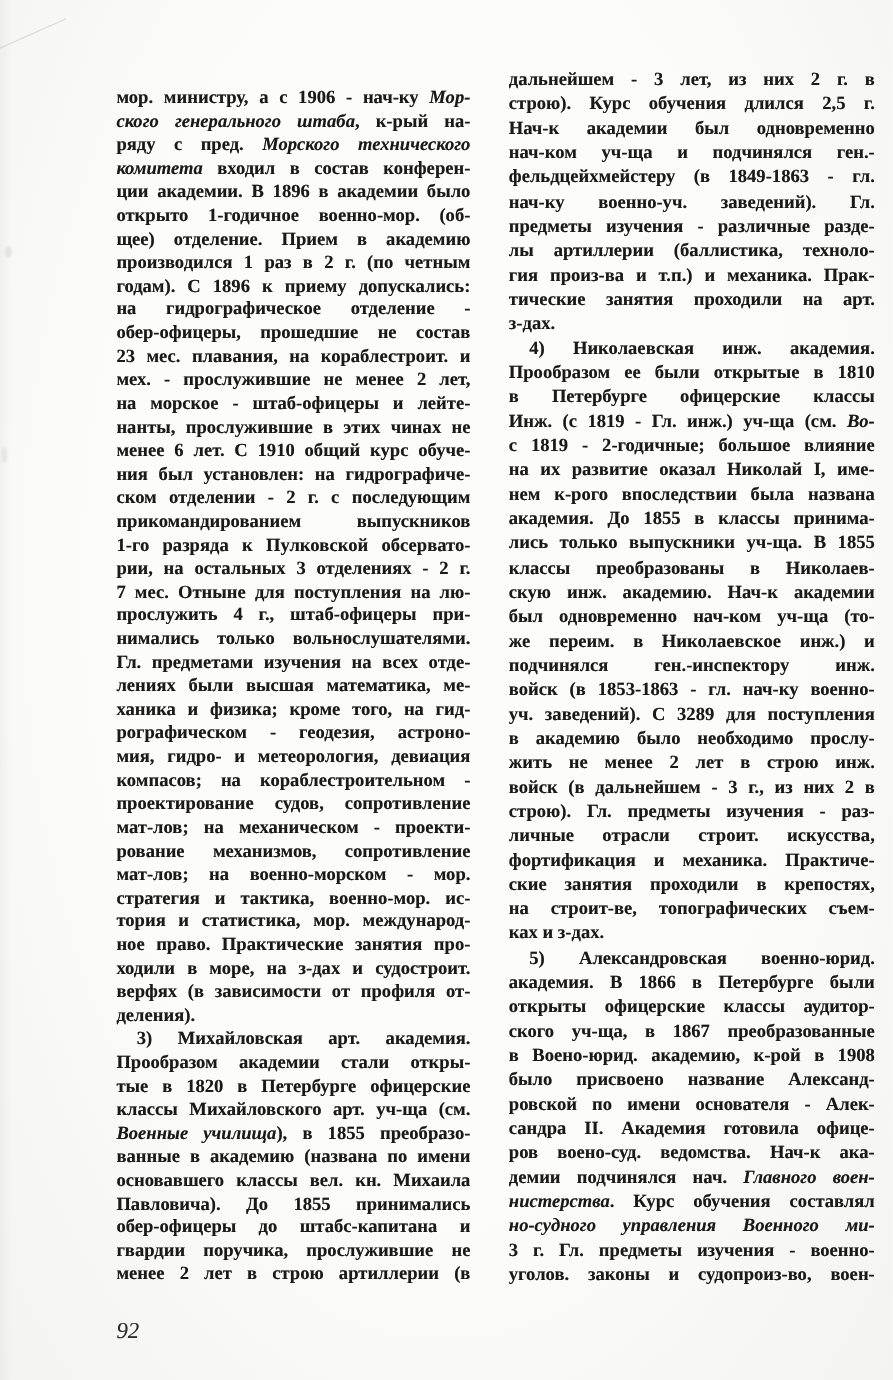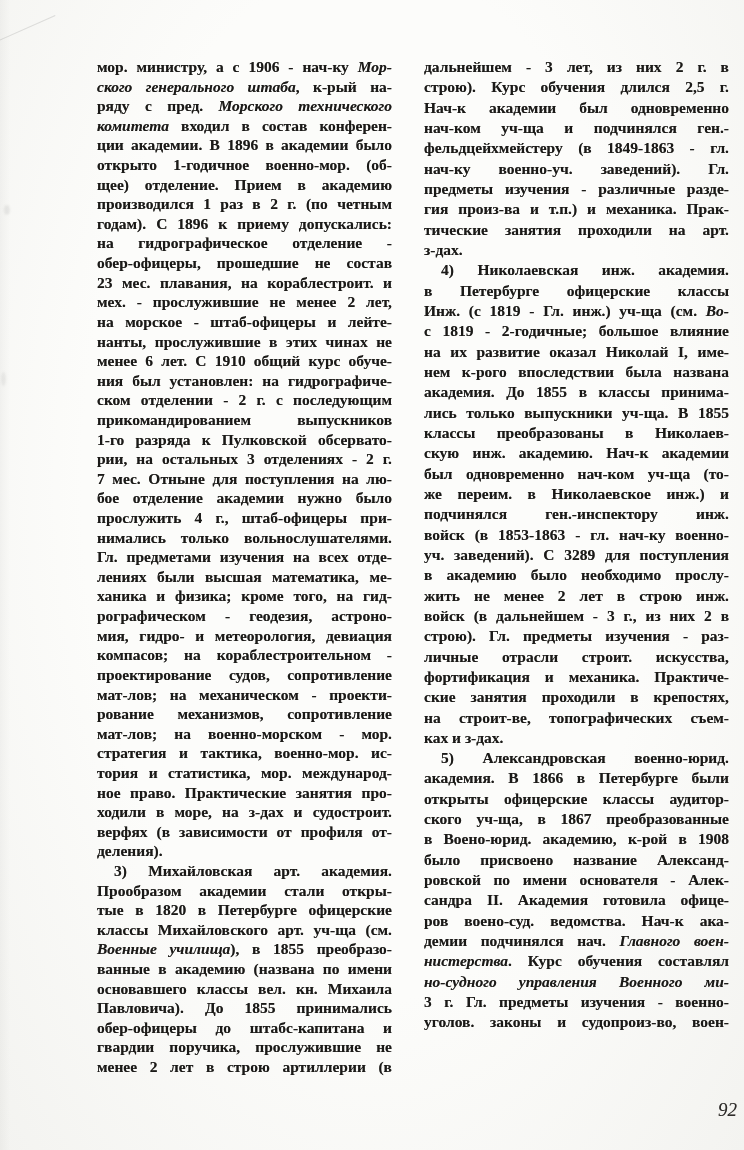--- a/index.html
+++ b/index.html
@@ -11,39 +11,39 @@
     font-family: "Liberation Serif", "DejaVu Serif", serif;
   }
   .page { position: absolute; inset: 0; }
   .col {
     position: absolute;
     top: 57px;
     color: #1b1a18;
     font-weight: 700;
     font-size: 15.5px;
   }
-  .col-left  { left: 97px;  width: 295px; }
+  .col-left  { left: 97px;  width: 295px; margin-top: 15px; }
   .col-right { left: 424px; width: 305px; }
   .line {
     height: 19.62px;
     line-height: 19.62px;
     text-align: justify;
     text-align-last: justify;
     white-space: nowrap;
     text-shadow: 0 0 0.5px rgba(40,38,35,0.55);
   }
   .col-right .line { height: 20.34px; line-height: 20.34px; }
   .line.end { text-align-last: left; }
   .line.indent { padding-left: 17px; }
   .line i { font-style: italic; }
   .page-number {
     position: absolute;
     left: 97px; width: 640px;
     top: 1099px;
-    text-align: right;
+    text-align: left;
     font-style: italic;
     font-size: 19px;
     color: #2e2c2a;
     text-shadow: 0 0 0.5px rgba(40,38,35,0.4);
   }
   
   .artifact { position: absolute; pointer-events: none; }
   .artifact-corner-line {
     left: -6px; top: 28px; width: 64px; height: 0;
     border-top: 1px solid rgba(60,60,60,0.14);
@@ -83,21 +83,20 @@
       <div class="line">мех. - прослужившие не менее 2 лет,</div>
       <div class="line">на морское - штаб-офицеры и лейте-</div>
       <div class="line">нанты, прослужившие в этих чинах не</div>
       <div class="line">менее 6 лет. С 1910 общий курс обуче-</div>
       <div class="line">ния был установлен: на гидрографиче-</div>
       <div class="line">ском отделении - 2 г. с последующим</div>
       <div class="line">прикомандированием выпускников</div>
       <div class="line">1-го разряда к Пулковской обсервато-</div>
       <div class="line">рии, на остальных 3 отделениях - 2 г.</div>
       <div class="line">7 мес. Отныне для поступления на лю-</div>
-      <div class="line">бое отделение академии нужно было</div>
       <div class="line">прослужить 4 г., штаб-офицеры при-</div>
       <div class="line">нимались только вольнослушателями.</div>
       <div class="line">Гл. предметами изучения на всех отде-</div>
       <div class="line">лениях были высшая математика, ме-</div>
       <div class="line">ханика и физика; кроме того, на гид-</div>
       <div class="line">рографическом - геодезия, астроно-</div>
       <div class="line">мия, гидро- и метеорология, девиация</div>
       <div class="line">компасов; на кораблестроительном -</div>
       <div class="line">проектирование судов, сопротивление</div>
       <div class="line">мат-лов; на механическом - проекти-</div>
@@ -123,24 +122,26 @@
     </div>
 
   <div class="col col-right">
       <div class="line">дальнейшем - 3 лет, из них 2 г. в</div>
       <div class="line">строю). Курс обучения длился 2,5 г.</div>
       <div class="line">Нач-к академии был одновременно</div>
       <div class="line">нач-ком уч-ща и подчинялся ген.-</div>
       <div class="line">фельдцейхмейстеру (в 1849-1863 - гл.</div>
       <div class="line">нач-ку военно-уч. заведений). Гл.</div>
       <div class="line">предметы изучения - различные разде-</div>
+      <div class="line">лы артиллерии (баллистика, техноло-</div>
       <div class="line">гия произ-ва и т.п.) и механика. Прак-</div>
       <div class="line">тические занятия проходили на арт.</div>
       <div class="line end">з-дах.</div>
       <div class="line indent">4) Николаевская инж. академия.</div>
+      <div class="line">Прообразом ее были открытые в 1810</div>
       <div class="line">в Петербурге офицерские классы</div>
       <div class="line">Инж. (с 1819 - Гл. инж.) уч-ща (см. <i>Во-</i></div>
       <div class="line">с 1819 - 2-годичные; большое влияние</div>
       <div class="line">на их развитие оказал Николай I, име-</div>
       <div class="line">нем к-рого впоследствии была названа</div>
       <div class="line">академия. До 1855 в классы принима-</div>
       <div class="line">лись только выпускники уч-ща. В 1855</div>
       <div class="line">классы преобразованы в Николаев-</div>
       <div class="line">скую инж. академию. Нач-к академии</div>
       <div class="line">был одновременно нач-ком уч-ща (то-</div>

